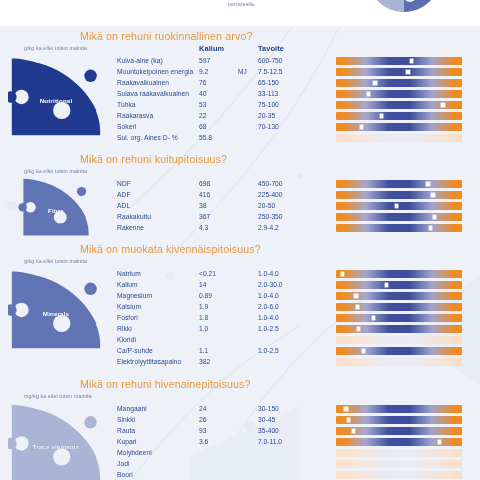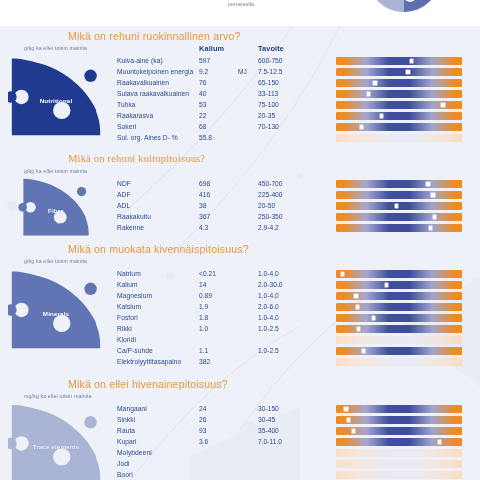--- a/index.html
+++ b/index.html
@@ -21,21 +21,21 @@
   .top-puzzle{position:absolute;left:352px;top:-44px;width:104px;height:72px;overflow:hidden;}
   .top-puzzle svg{display:block;}
 
   
   .wm{position:absolute;inset:26px 0 0 0;overflow:hidden;pointer-events:none;}
   .wm svg{position:absolute;left:0;top:0;}
 
   
   .section{position:absolute;left:0;width:480px;}
   .sec-head{
-    position:absolute;left:24px;top:0;
+    position:absolute;left:36px;top:0;
     font-size:10.6px;color:#e8983a;letter-spacing:.15px;white-space:nowrap;padding-left:44px;
   }
   .sec-unit{
     position:absolute;left:24px;top:15px;
     font-size:5.3px;color:#6e7fa4;letter-spacing:.1px;white-space:nowrap;
   }
   .colhead{position:absolute;font-size:7.4px;font-weight:bold;color:#1f3f86;letter-spacing:.1px;}
 
   
   .badge{position:absolute;}
@@ -188,21 +188,21 @@
             <div class="marker" style="left: calc(20% - 1.7px);"></div>
           </div>
         </div>
         <div class="row" style="top: 104px;">
           <div class="r-name">Sul. org. Aines D- %</div>
           <div class="r-val">55.8</div>
           <div class="bar empty"></div>
         </div>
       </div>
       <div class="section" style="top: 153px;">
-        <div class="sec-head" style="top: 0px; font-family: Liberation Serif, serif;">Mikä on rehuni kuitupitoisuus?</div>
+        <div class="sec-head" style="top: 0px;">Mikä on rehuni kuitupitoisuus?</div>
         <div class="sec-unit">g/kg ka ellei toisin mainita</div>
         <div class="badge " style="left: 8px; top: 23px; width: 96px; height: 61px;">
   <svg width="96" height="61" viewBox="0 0 100 86">
     <path d="M6 6 A92 92 0 0 1 92 58 L80 82 A66 66 0 0 0 26 12 Z
              M6 6 L6 80 L80 82 A74 74 0 0 1 6 6 Z" fill="#6175b4"></path>
     <path d="M4 4 C40 4, 96 36, 96 80 L96 84 L4 84 Z" fill="#6175b4"></path>
     <circle cx="74" cy="22" r="8" fill="#eef1f7"></circle>
     <circle cx="86" cy="22" r="6.5" fill="#6175b4"></circle>
     <circle cx="56" cy="58" r="9" fill="#eef1f7"></circle>
     <circle cx="58" cy="74" r="7" fill="#6175b4"></circle>
@@ -329,21 +329,21 @@
             <div class="marker" style="left: calc(22% - 1.7px);"></div>
           </div>
         </div>
         <div class="row" style="top: 115px;">
           <div class="r-name">Elektrolyyttitasapaino</div>
           <div class="r-val">382</div>
           <div class="bar empty"></div>
         </div>
       </div>
       <div class="section" style="top: 378px;">
-        <div class="sec-head" style="top: 0px;">Mikä on ellei hivenainepitoisuus?</div>
+        <div class="sec-head" style="top: 0px;">Mikä on rehuni hivenainepitoisuus?</div>
         <div class="sec-unit">mg/kg ka ellei toisin mainita</div>
         <div class="badge light" style="left: 8px; top: 23px; width: 96px; height: 83px;">
   <svg width="96" height="83" viewBox="0 0 100 86">
     <path d="M6 6 A92 92 0 0 1 92 58 L80 82 A66 66 0 0 0 26 12 Z
              M6 6 L6 80 L80 82 A74 74 0 0 1 6 6 Z" fill="#aab4d4"></path>
     <path d="M4 4 C40 4, 96 36, 96 80 L96 84 L4 84 Z" fill="#aab4d4"></path>
     <circle cx="74" cy="22" r="8" fill="#eef1f7"></circle>
     <circle cx="86" cy="22" r="6.5" fill="#aab4d4"></circle>
     <circle cx="56" cy="58" r="9" fill="#eef1f7"></circle>
     <circle cx="58" cy="74" r="7" fill="#aab4d4"></circle>

